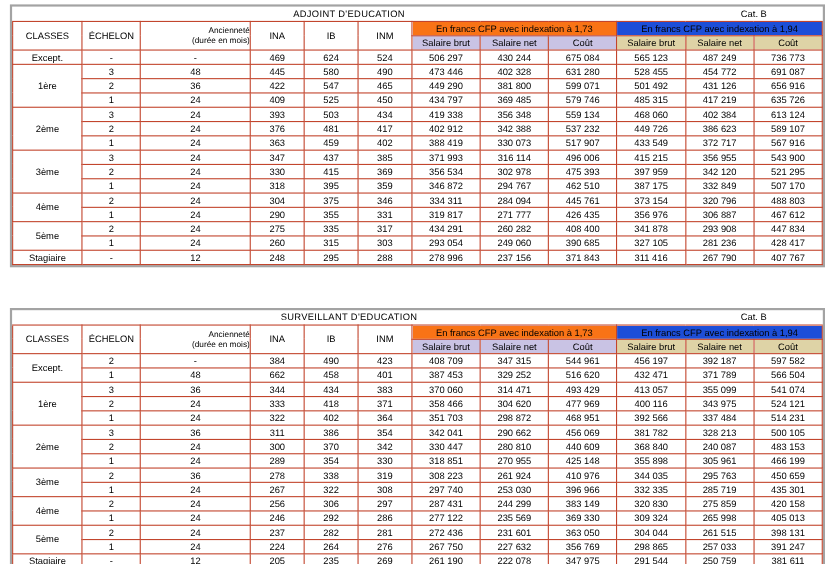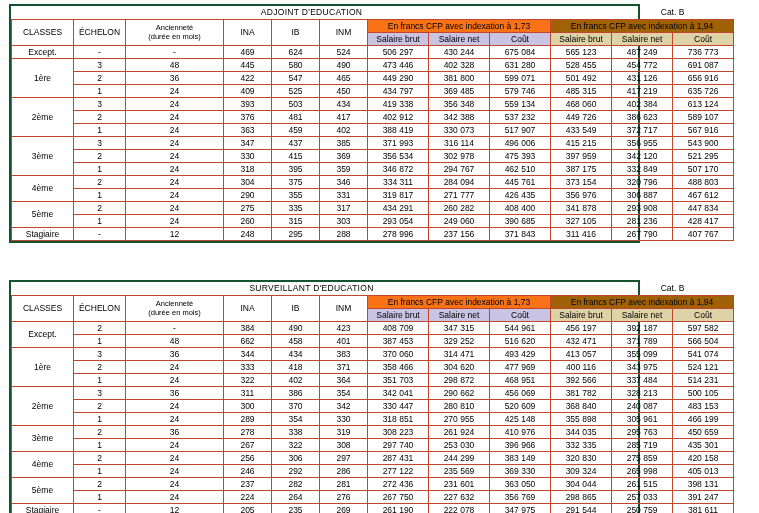--- a/index.html
+++ b/index.html
@@ -11,22 +11,22 @@
   .page {
     width: 759px;
     height: 513px;
     position: relative;
     background: #ffffff;
     overflow: hidden;
   }
   .tablewrap {
     position: absolute;
     left: 9px;
-    width: 631px;
-    border: 2px solid #14532d;
+    width: 741px;
+    border: 2px solid #a3a3a3;
     background: #ffffff;
   }
   #tbl1 { top: 4px; }
   #tbl2 { top: 280px; }
 
   table.grid {
     border-collapse: collapse;
     width: 100%;
     table-layout: fixed;
   }
@@ -66,21 +66,21 @@
     background: #ffffff;
   }
   .h-classes { font-weight: bold; font-size: 9px; }
   .h-indexA {
     background: #f97316;
     font-weight: bold;
     font-size: 8px;
     height: 14px;
   }
   .h-indexB {
-    background: #a16207;
+    background: #1d4ed8;
     font-weight: bold;
     font-size: 8px;
     height: 14px;
   }
   .h-subA {
     background: #c9c3e4;
     font-weight: bold;
     font-size: 8px;
     height: 13px;
   }
@@ -89,21 +89,21 @@
     font-weight: bold;
     font-size: 8px;
     height: 13px;
   }
   .cls {
     font-weight: bold;
     font-size: 8.5px;
     margin-left: 13px;
   }
   td.money { font-size: 8.5px; }
-  .sub-l1 { font-size: 7.5px; line-height: 9px; }
+  .sub-l1 { font-size: 7.5px; line-height: 9px; text-align: right; }
 </style>
 </head>
 <body>
 
 <div class="page">
   <div class="tablewrap" id="tbl1">
       <table class="grid">
         <colgroup>
           <col style="width: 62px;">
           <col style="width: 52px;">
@@ -473,21 +473,21 @@
             <td class="money">500 105</td>
           </tr>
           <tr>
             <td>2</td>
             <td>24</td>
             <td>300</td>
             <td>370</td>
             <td>342</td>
             <td class="money">330 447</td>
             <td class="money">280 810</td>
-            <td class="money">520 609</td>
+            <td class="money">440 609</td>
             <td class="money">368 840</td>
             <td class="money">240 087</td>
             <td class="money">483 153</td>
           </tr>
           <tr>
             <td>1</td>
             <td>24</td>
             <td>289</td>
             <td>354</td>
             <td>330</td>

